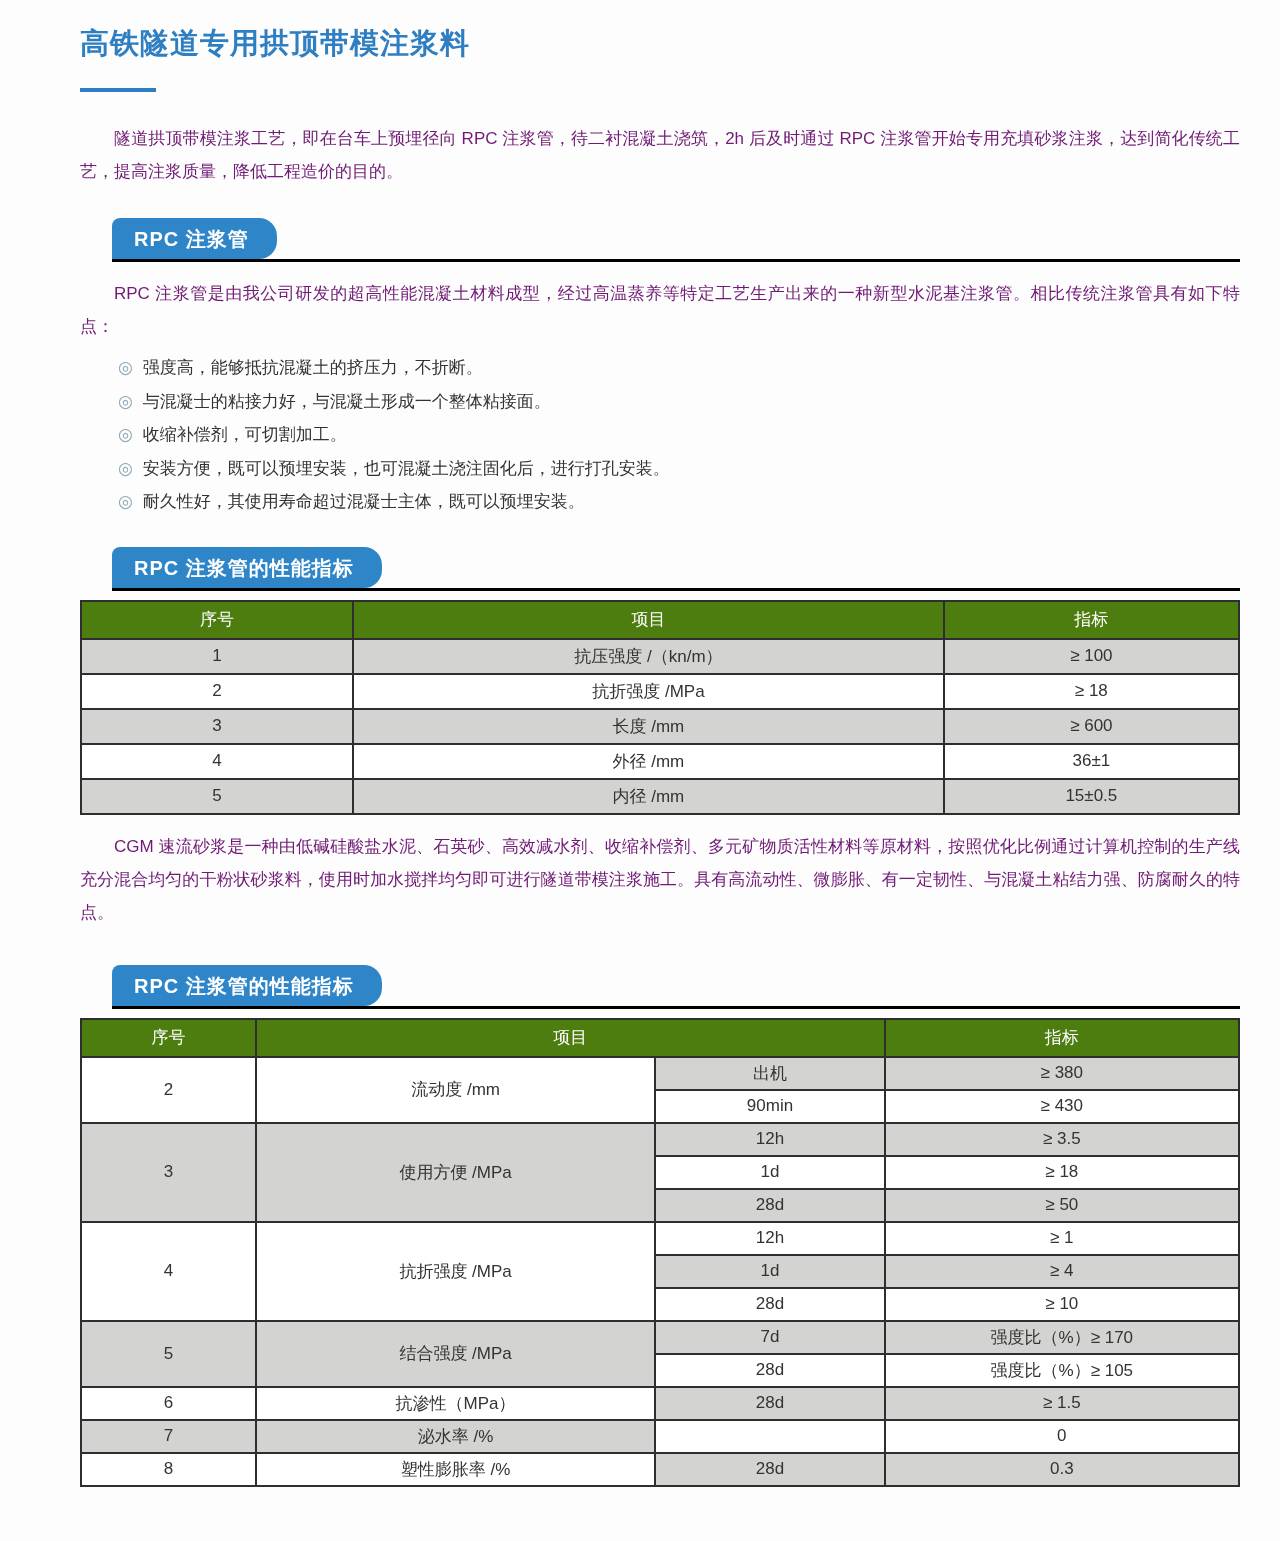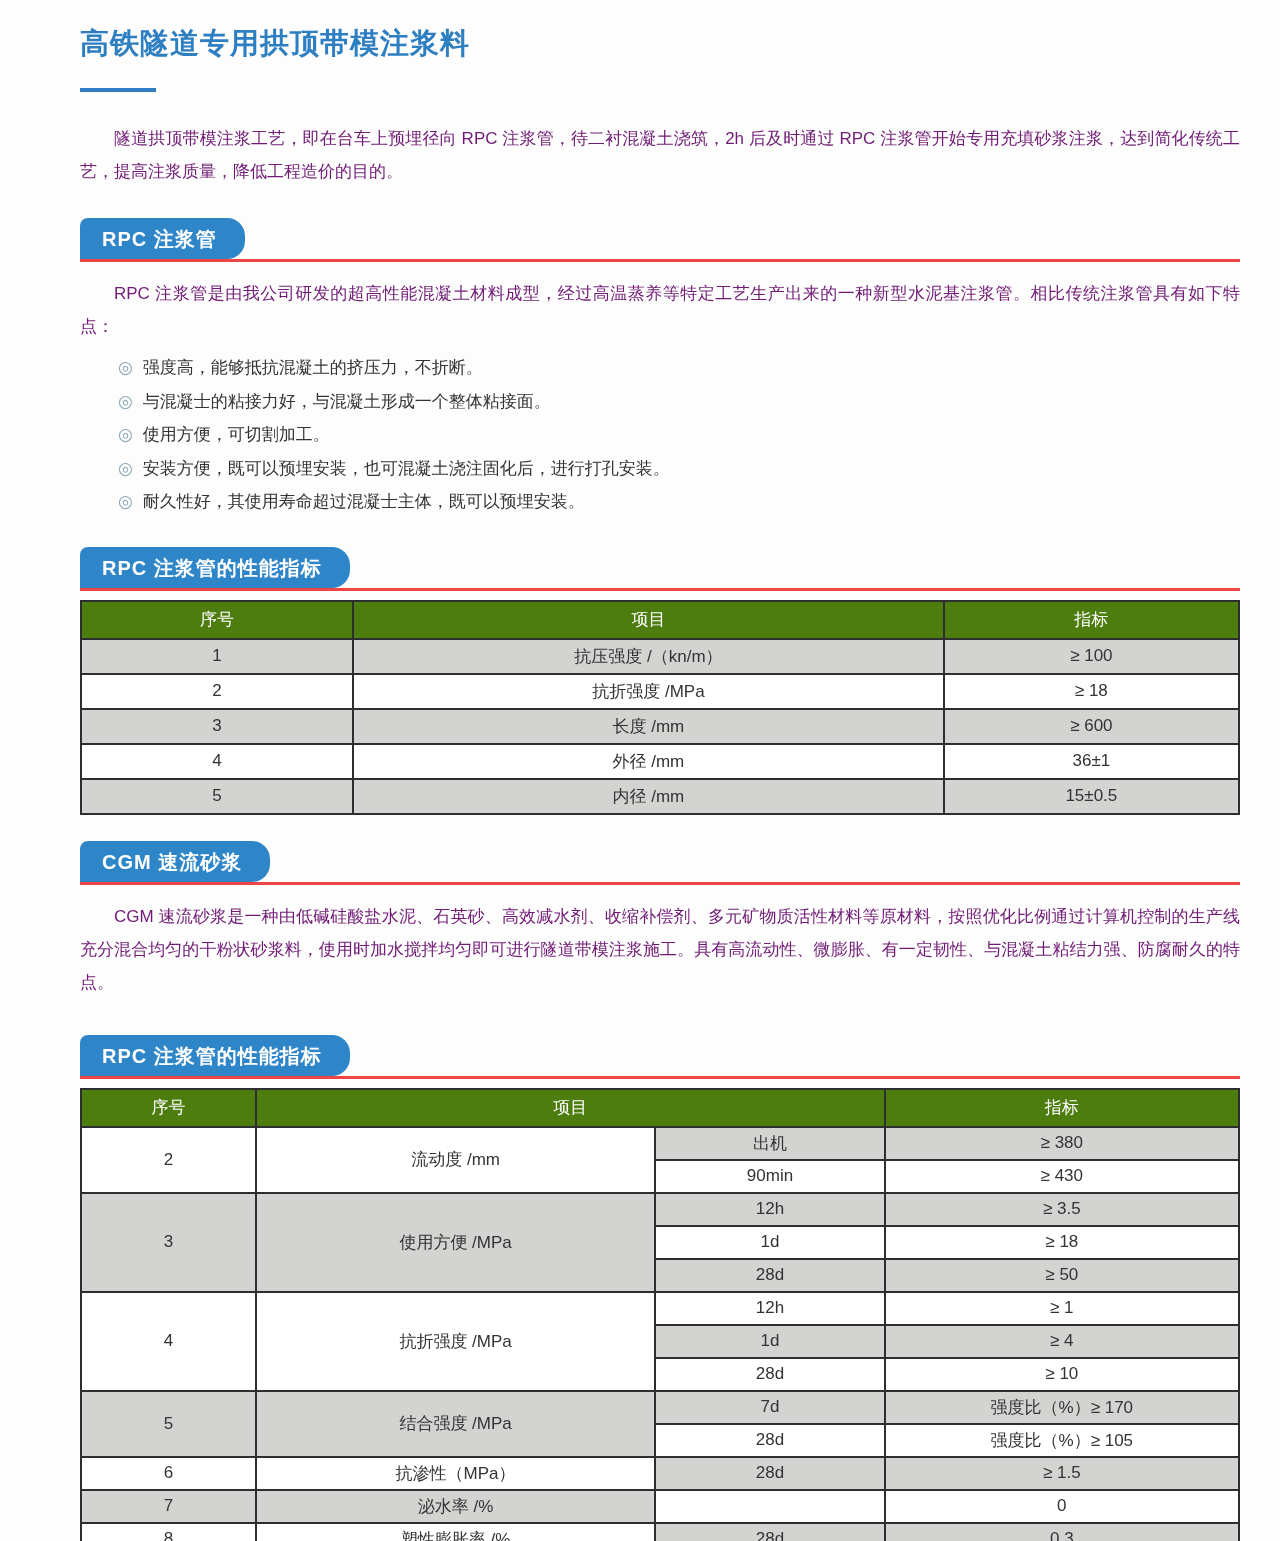--- a/index.html
+++ b/index.html
@@ -11,21 +11,21 @@
 
   
   .doc-title{font-size:29px;font-weight:bold;color:#2e7ec2;letter-spacing:1px;margin:0;}
   .title-underline{width:76px;height:4px;background:#2e7ec2;margin-top:24px;}
 
   
   .para{font-size:17px;line-height:33px;text-align:justify;text-indent:2em;color:#701a75;margin:0;}
   .intro{margin-top:30px;}
 
   
-  .section-header{border-bottom:3px solid #ef4444;line-height:0;}
+  .section-header{border-bottom:3px solid #000000;line-height:0;margin-left:32px;}
   .section-tab{
     display:inline-block;background:#2e86c9;color:#fff;font-weight:bold;font-size:20px;
     line-height:26px;padding:8px 28px 7px 22px;border-radius:8px 18px 18px 0;letter-spacing:1px;
   }
   .sh-rpc{margin-top:30px;}
   .sh-rpc-table{margin-top:28px;}
   .sh-cgm{margin-top:26px;}
   .sh-cgm-table{margin-top:36px;}
 
   .section-desc{margin-top:15px;}
@@ -58,21 +58,21 @@
 
   <p class="para intro">隧道拱顶带模注浆工艺，即在台车上预埋径向 RPC 注浆管，待二衬混凝土浇筑，2h 后及时通过 RPC 注浆管开始专用充填砂浆注浆，达到简化传统工艺，提高注浆质量，降低工程造价的目的。</p>
 
   <div class="section-header sh-rpc">
     <span class="section-tab">RPC 注浆管</span>
   </div>
   <p class="para section-desc">RPC 注浆管是由我公司研发的超高性能混凝土材料成型，经过高温蒸养等特定工艺生产出来的一种新型水泥基注浆管。相比传统注浆管具有如下特点：</p>
   <ul class="bullet-list">
     <li><span class="bullet-icon">◎</span><span>强度高，能够抵抗混凝土的挤压力，不折断。</span></li>
     <li><span class="bullet-icon">◎</span><span>与混凝士的粘接力好，与混凝土形成一个整体粘接面。</span></li>
-    <li><span class="bullet-icon">◎</span><span>使用方便，可切割加工。</span></li>
+    <li><span class="bullet-icon">◎</span><span>收缩补偿剂，可切割加工。</span></li>
     <li><span class="bullet-icon">◎</span><span>安装方便，既可以预埋安装，也可混凝土浇注固化后，进行打孔安装。</span></li>
     <li><span class="bullet-icon">◎</span><span>耐久性好，其使用寿命超过混凝士主体，既可以预埋安装。</span></li>
   </ul>
 
   <div class="section-header sh-rpc-table">
     <span class="section-tab">RPC 注浆管的性能指标</span>
   </div>
 
   <table class="t1 tbl">
     <colgroup>
@@ -109,23 +109,20 @@
         <td>36±1</td>
       </tr>
       <tr class="shade">
         <td>5</td>
         <td>内径 /mm</td>
         <td>15±0.5</td>
       </tr>
     </tbody>
   </table>
 
-  <div class="section-header sh-cgm">
-    <span class="section-tab">CGM 速流砂浆</span>
-  </div>
   <p class="para section-desc">CGM 速流砂浆是一种由低碱硅酸盐水泥、石英砂、高效减水剂、收缩补偿剂、多元矿物质活性材料等原材料，按照优化比例通过计算机控制的生产线充分混合均匀的干粉状砂浆料，使用时加水搅拌均匀即可进行隧道带模注浆施工。具有高流动性、微膨胀、有一定韧性、与混凝土粘结力强、防腐耐久的特点。</p>
 
   <div class="section-header sh-cgm-table">
     <span class="section-tab">RPC 注浆管的性能指标</span>
   </div>
 
   <table class="t2 tbl">
     <colgroup>
         <col class="c1">
         <col class="c2">

